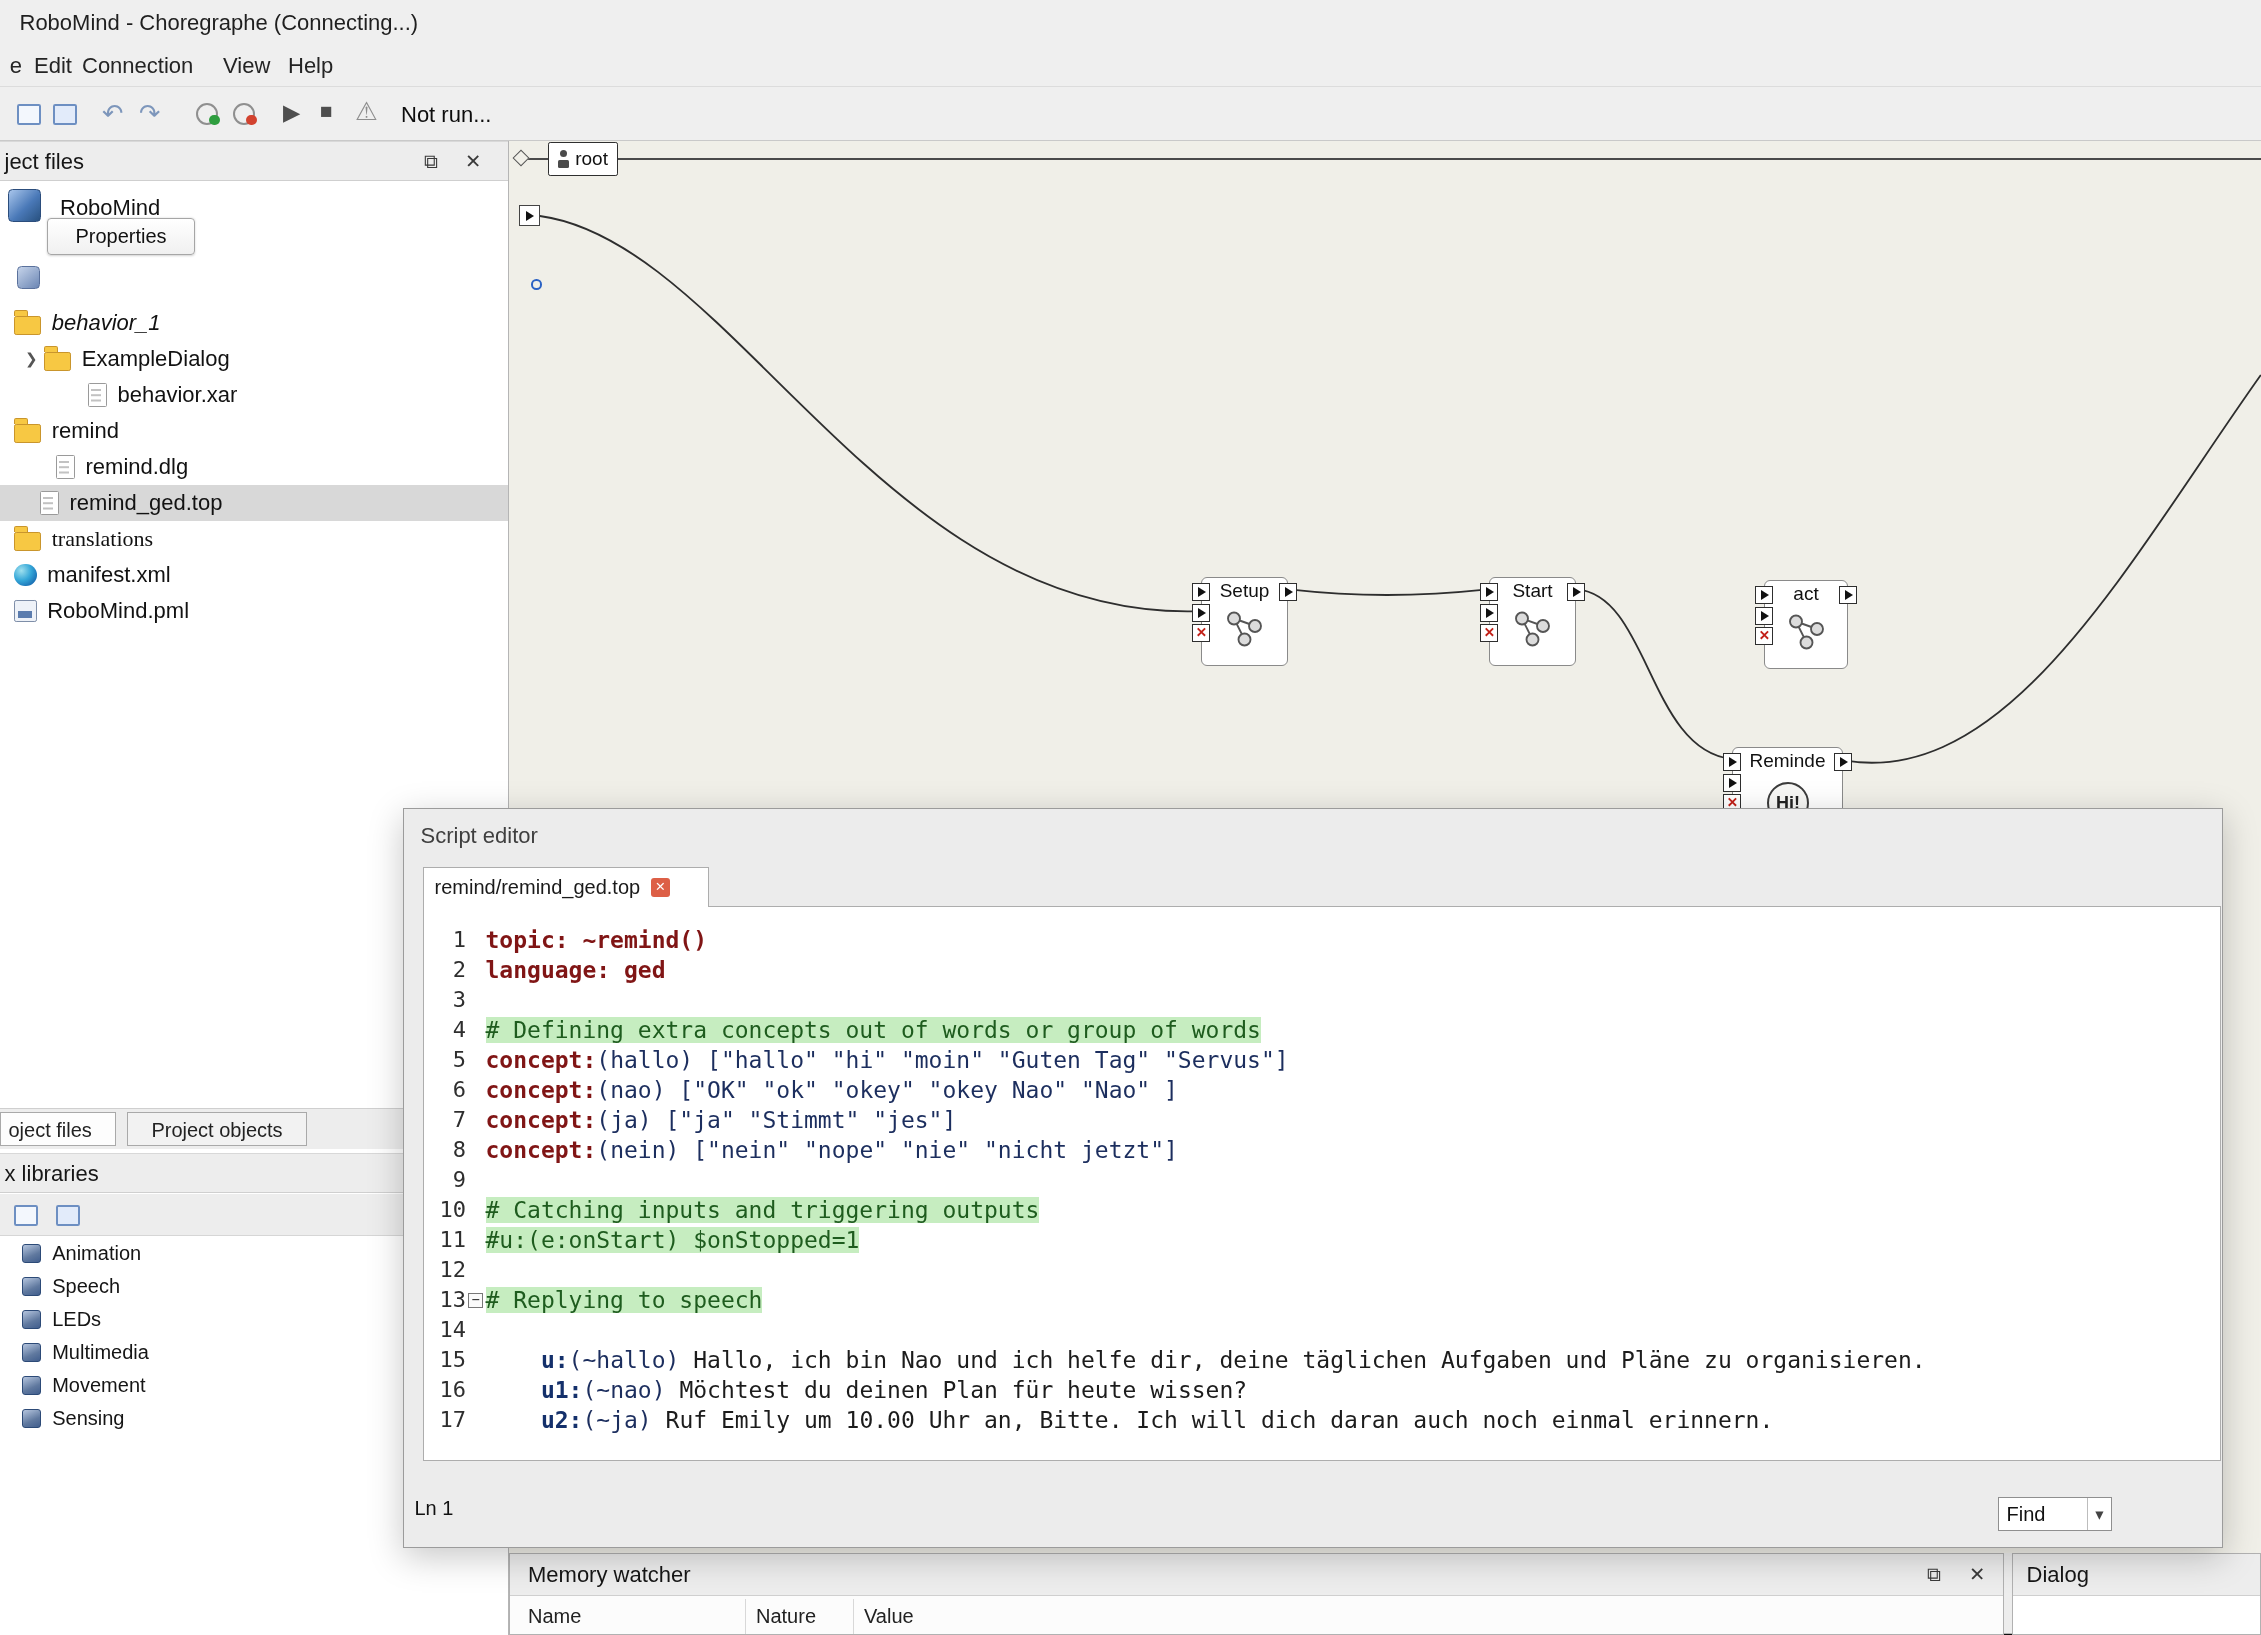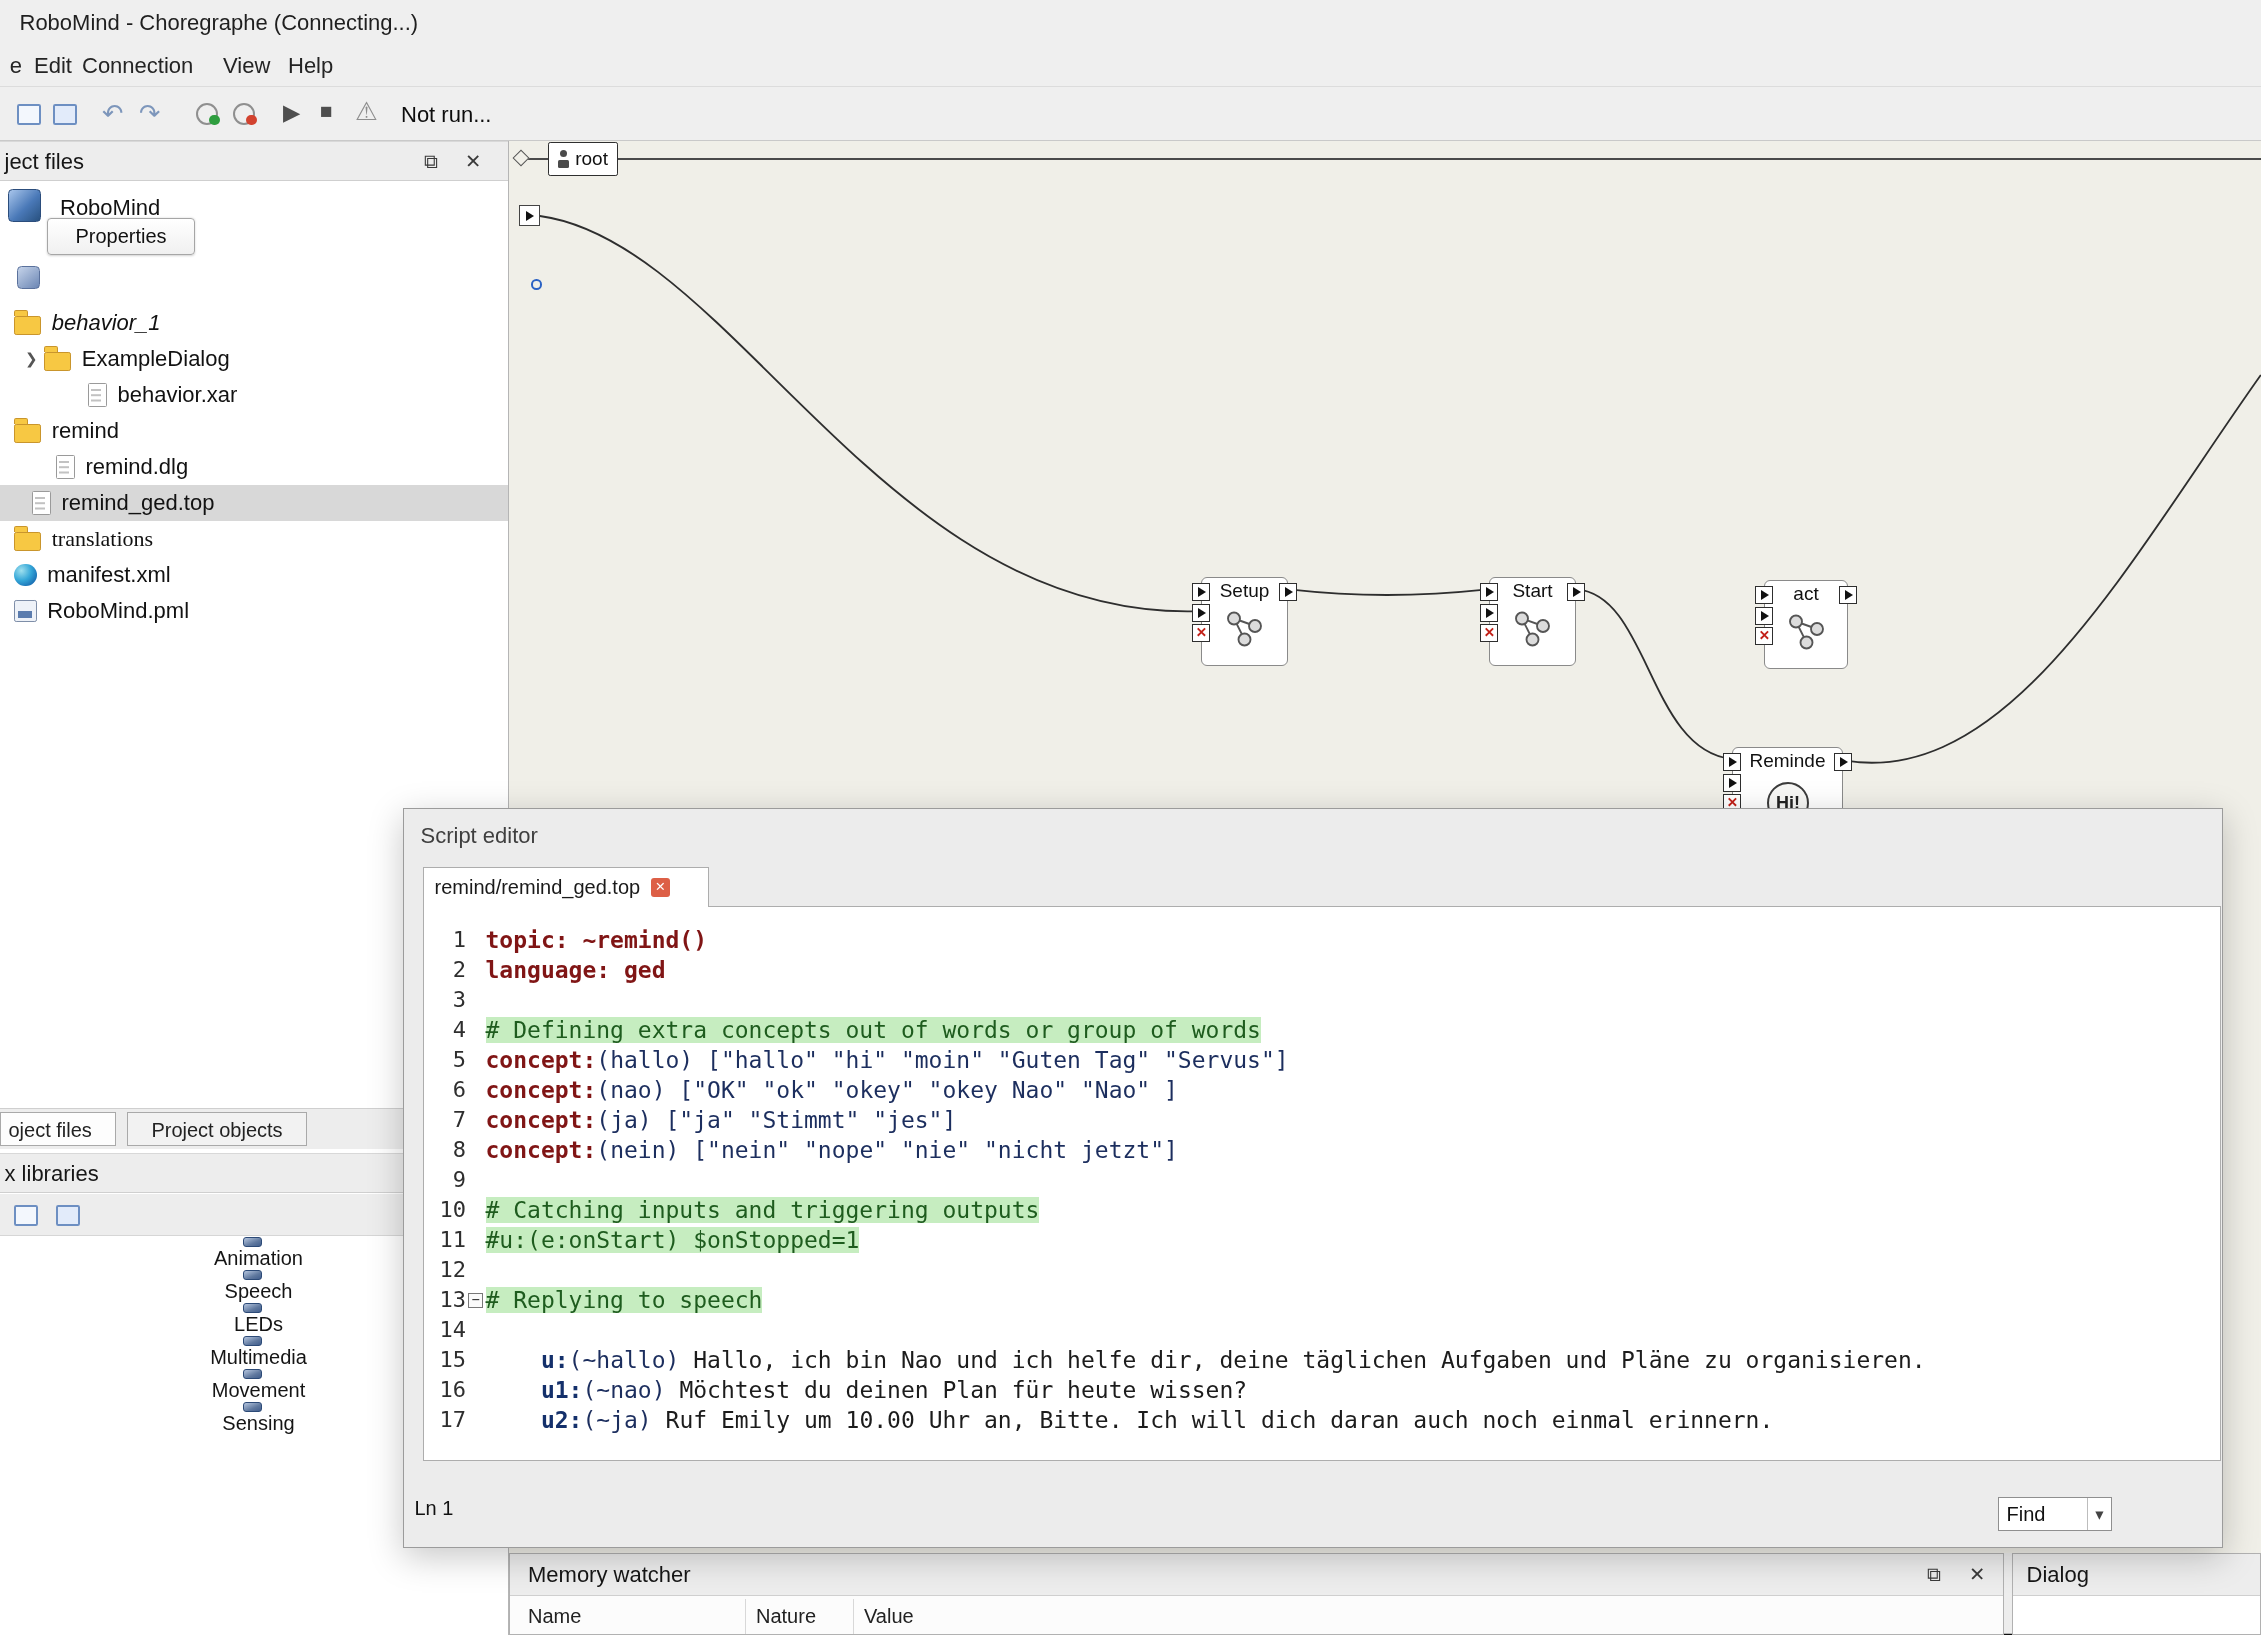--- a/index.html
+++ b/index.html
@@ -45,21 +45,21 @@
   .props-btn { width:148px; height:37px; font-size:20px; color:#111; background:linear-gradient(#ffffff,#f0f0f0);
       border:0.7px solid #a6a6a6; border-radius:4px; box-shadow:0 0.7px 2.2px rgba(0,0,0,.18); font-family:inherit; }
   .trow { display:flex; align-items:center; height:36px; font-size:22px; color:#121212; }
   .trow.sel { background:#d8d8d8; }
   .chev { font-size:15px; color:#555; margin-right:6.7px; }
   .dock-tabs { background:#ededed; border-top:0.7px solid #cfcfcf; }
   .dtab { position:absolute; height:34px; line-height:34px; font-size:20px; color:#222; border:0.7px solid #a9a9a9;
       padding:0 7.5px; white-space:nowrap; overflow:hidden; background:#f2f2f2; text-align:center; }
   .dtab.active { background:#fdfdfd; text-align:left; }
   .minibar { background:#ededed; border-bottom:0.7px solid #d6d6d6; }
-  .lrow { display:flex; align-items:center; height:33px; padding-left:9px; font-size:20px; color:#151515; background:#fff;flex-direction:column; }
+  .lrow { display:flex; align-items:center; height:33px; padding-left:22px; font-size:20px; color:#151515; background:#fff; }
   .lib-cube { width:19px; height:19px; margin-right:11.2px; border-radius:3px;
       background:linear-gradient(155deg,#b6c6df 0%,#60799f 60%,#415e8d 100%); border:1.5px solid #2c4a77; }
 
   
   .canvas { background:#f0efe8; }
   .canvas svg path { fill:none; stroke:#2e2e2e; stroke-width:2.5; }
   .hline { background:#4a4a4a; }
   .diamond { width:12px; height:12px; border:1.5px solid #555; transform:rotate(45deg); background:#f0efe8; }
   .root-tab { height:34px; background:#fff; border:1.5px solid #2f2f2f; border-radius:2.2px; display:flex; align-items:center;
       padding:0 9px; gap:6.7px; font-size:19px; color:#111; }
@@ -287,21 +287,21 @@
             <span>behavior.xar</span>
           </div>
           <div class="trow" style="padding-left: 14.2px;">
             <span class="ticon folder"></span>
             <span>remind</span>
           </div>
           <div class="trow" style="padding-left: 56px;">
             <span class="ticon file"></span>
             <span>remind.dlg</span>
           </div>
-          <div class="trow sel" style="padding-left: 32px;">
+          <div class="trow sel" style="padding-left: 40px;">
             <span class="ticon file"></span>
             <span>remind_ged.top</span>
           </div>
           <div class="trow" style="padding-left: 14.2px; font-family: Liberation Serif, serif;">
             <span class="ticon folder"></span>
             <span>translations</span>
           </div>
           <div class="trow" style="padding-left: 14.2px;">
             <span class="ticon xml"></span>
             <span>manifest.xml</span>

